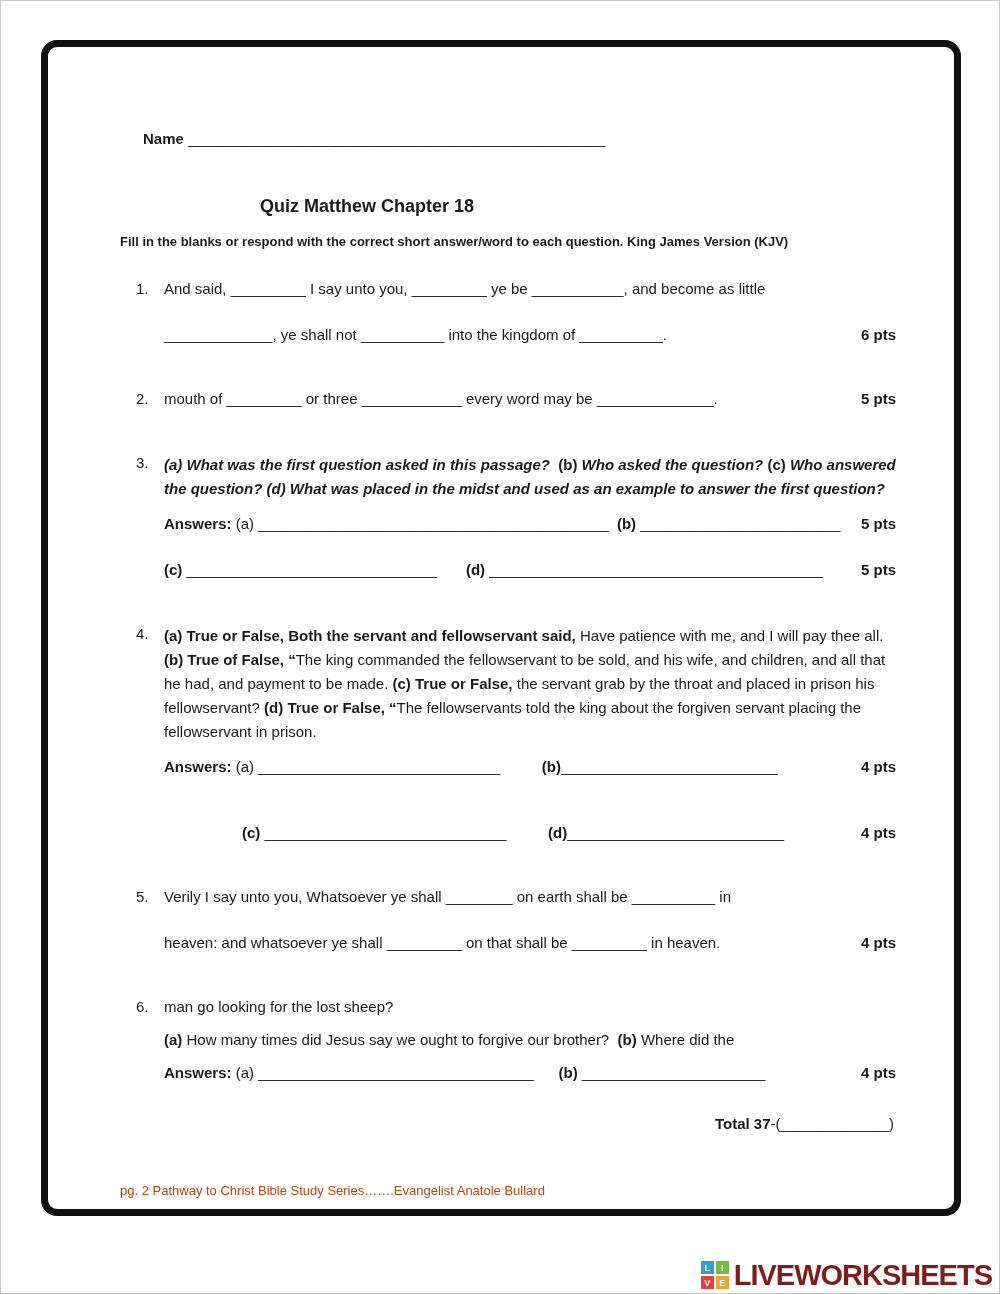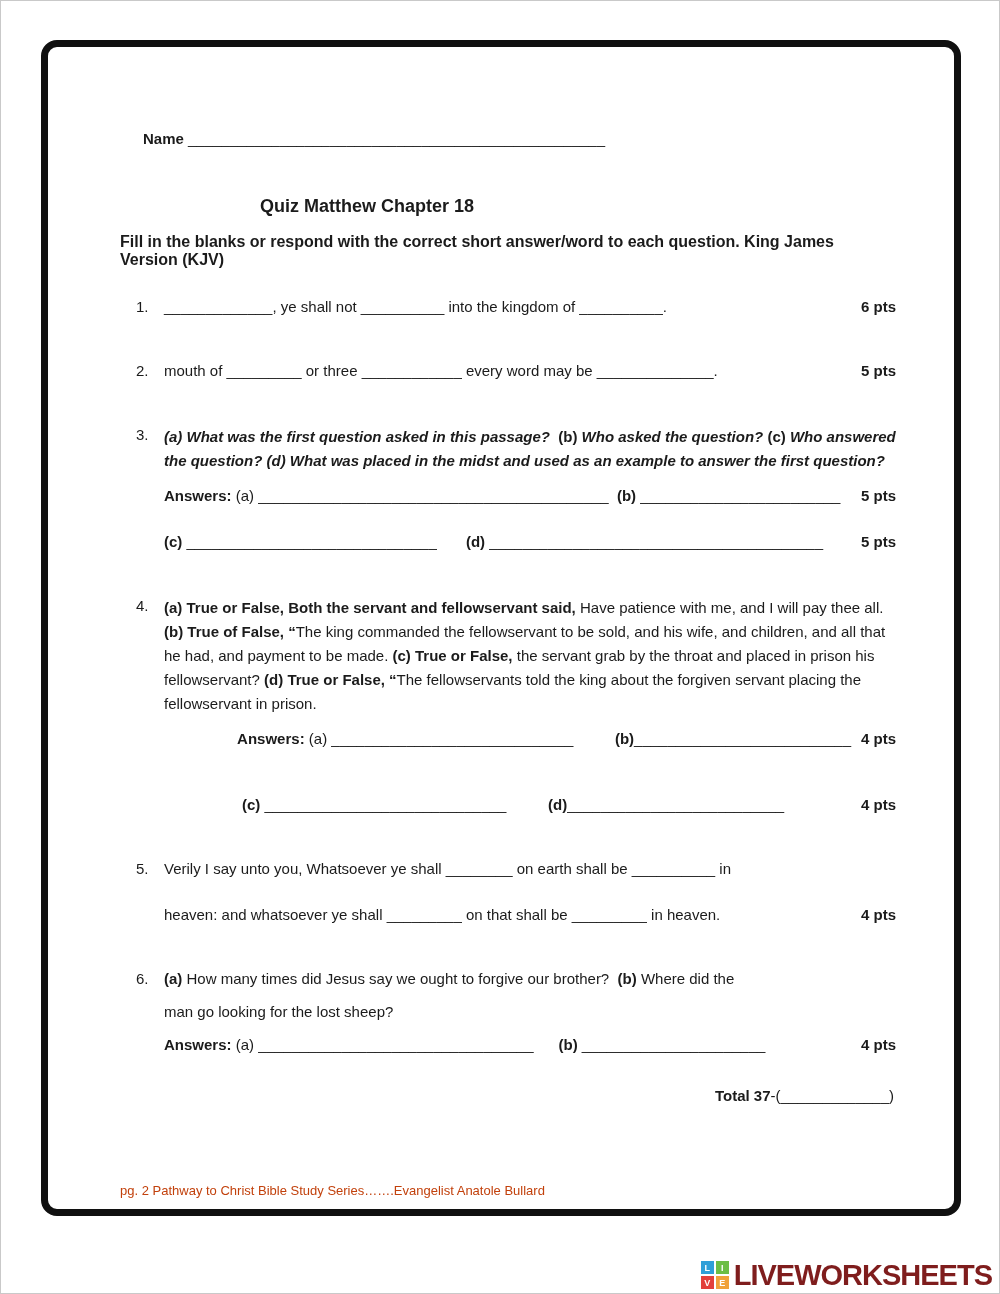--- a/index.html
+++ b/index.html
@@ -16,30 +16,30 @@
   .frame {
     position:absolute; left:41px; top:40px; width:920px; height:1176px;
     border:7px solid #101010; border-radius:16px; overflow:hidden;
   }
   .content { padding:62px 58px 0 62px; height:100%; position:relative; }
 
   .name-row { padding-left:8px; margin-bottom:24px; white-space:pre-wrap; }
   .name-row .lbl { font-weight:700; margin-right:4px; }
 
   .page-title { text-align:left; text-indent:150px; font-weight:700; font-size:18px; line-height:26px; margin-bottom:14px; }
-  .instructions { font-weight:700; font-size:16px; line-height:18px; padding-left:10px; margin-bottom:28px; }
+  .instructions { font-weight:700; font-size:13px; line-height:18px; padding-left:10px; margin-bottom:28px; }
 
   .q-item { display:flex; padding-left:26px; margin-bottom:18px; }
   .q-num { width:28px; flex:none; }
   .q-body { flex:1; min-width:0; }
 
   .q-para { line-height:24px; margin-bottom:13px; white-space:pre-wrap; }
   .q-line { display:flex; align-items:baseline; margin-bottom:26px; }
   .q-line.q-tight { margin-bottom:13px; }
-  .q-line.q-gap { margin-bottom:46px;text-align:right; }
+  .q-line.q-gap { margin-bottom:46px; }
   .q-line.q-indent { padding-left:78px; }
   .q-text { flex:1; min-width:0; white-space:pre-wrap; }
   .q-pts { font-weight:700; white-space:nowrap; margin-left:10px; }
 
   .seg-n { font-weight:400; }
   .seg-b { font-weight:700; }
   .seg-bi { font-weight:700; font-style:italic; }
 
   .total-row { text-align:right; margin-top:14px; padding-right:2px; }
 
@@ -63,20 +63,23 @@
     </div>
 
     <div class="page-title">Quiz Matthew Chapter 18</div>
 
     <div class="instructions">Fill in the blanks or respond with the correct short answer/word to each question. King James Version (KJV)</div>
 
     <div id="questions-list">
         <div class="q-item">
           <div class="q-num">1.</div>
           <div class="q-body">
+            <div class="q-line">
+              <div class="q-text"><span class="seg-n">And said, _________ I say unto you, _________ ye be ___________, and become as little</span></div>
+            </div>
             <div class="q-line">
               <div class="q-text"><span class="seg-n">_____________, ye shall not __________ into the kingdom of __________.</span></div>
               <div class="q-pts">6 pts</div>
             </div>
           </div>
         </div>
         <div class="q-item">
           <div class="q-num">2.</div>
           <div class="q-body">
             <div class="q-line">
@@ -122,24 +125,24 @@
             <div class="q-line">
               <div class="q-text"><span class="seg-n">heaven: and whatsoever ye shall _________ on that shall be _________ in heaven.</span></div>
               <div class="q-pts">4 pts</div>
             </div>
           </div>
         </div>
         <div class="q-item">
           <div class="q-num">6.</div>
           <div class="q-body">
             <div class="q-line q-tight">
-              <div class="q-text"><span class="seg-b">(a)</span><span class="seg-n"> How many times did Jesus say we ought to forgive our brother?  </span><span class="seg-b">(b)</span><span class="seg-n"> Where did the</span></div>
+              <div class="q-text"><span class="seg-n">man go looking for the lost sheep?</span></div>
             </div>
             <div class="q-line q-tight">
-              <div class="q-text"><span class="seg-n">man go looking for the lost sheep?</span></div>
+              <div class="q-text"><span class="seg-b">(a)</span><span class="seg-n"> How many times did Jesus say we ought to forgive our brother?  </span><span class="seg-b">(b)</span><span class="seg-n"> Where did the</span></div>
             </div>
             <div class="q-line q-tight">
               <div class="q-text"><span class="seg-b">Answers: </span><span class="seg-n">(a) _________________________________      </span><span class="seg-b">(b) </span><span class="seg-n">______________________</span></div>
               <div class="q-pts">4 pts</div>
             </div>
           </div>
         </div>
       </div>
 
     <div class="total-row">

